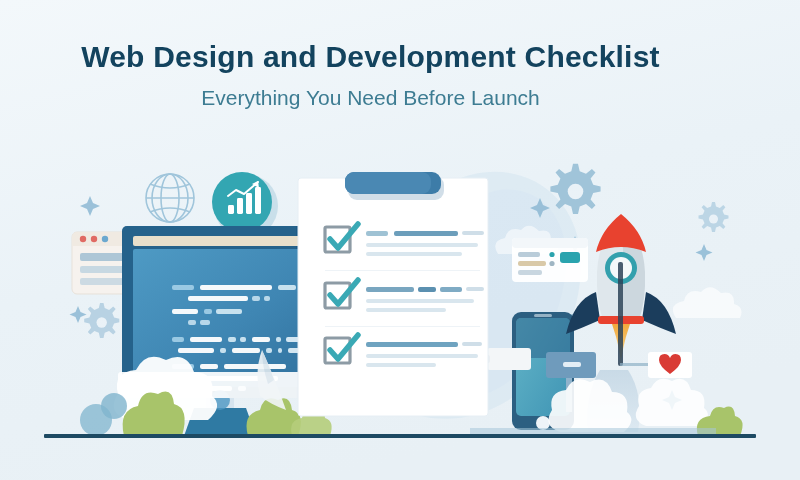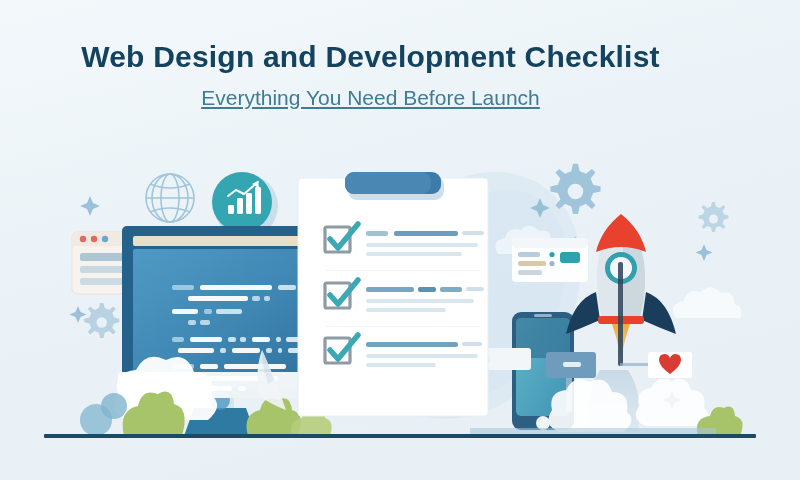--- a/index.html
+++ b/index.html
@@ -32,21 +32,20 @@
     letter-spacing: 0.2px;
     line-height: 1.15;
     margin: 0;
   }
   #subtitle {
     font-size: 21px;
     font-weight: normal;
     color: #3d7c92;
     line-height: 1.2;
     margin: 10px 0 0 0;
-    text-decoration: underline;
   }
 
   
   #scene {
     position: absolute;
     left: 0;
     top: 0;
     width: 800px;
     height: 480px;
   }

